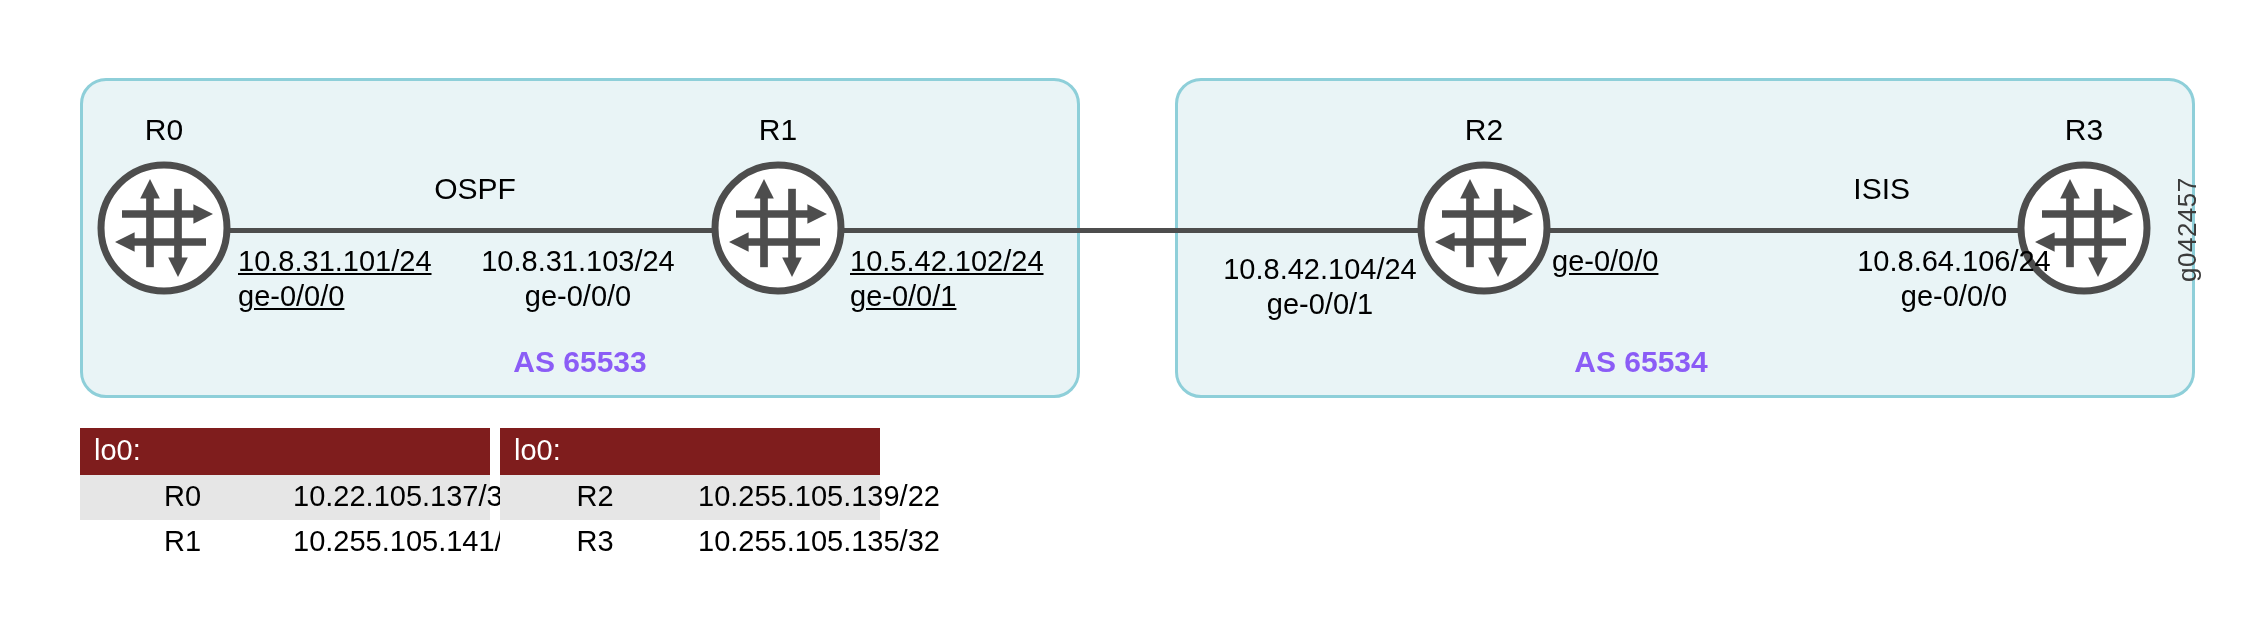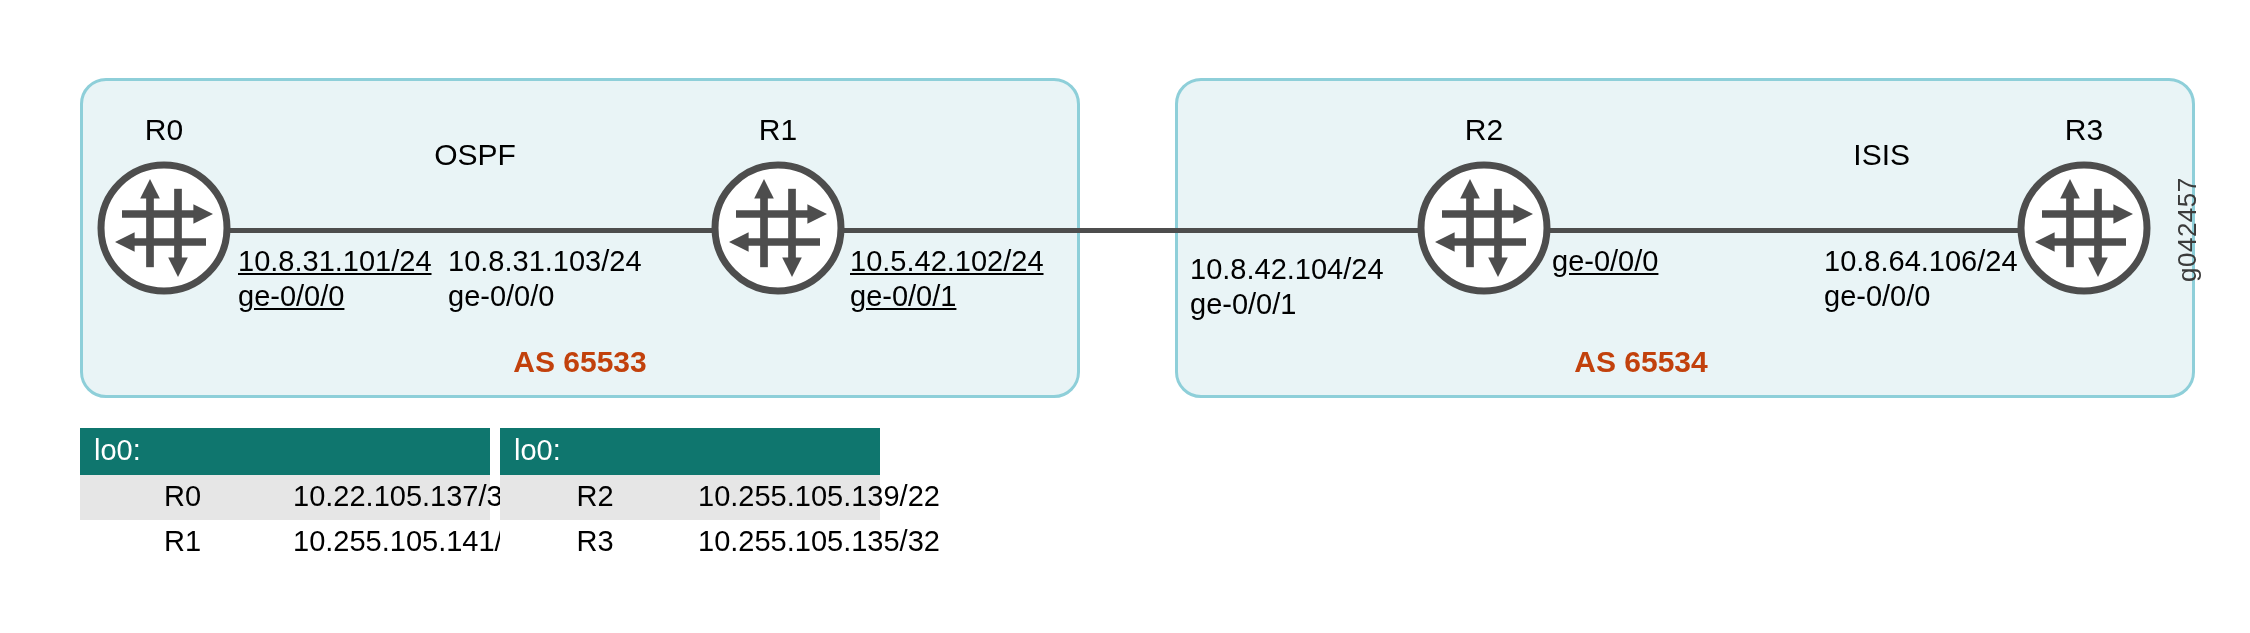--- a/index.html
+++ b/index.html
@@ -30,21 +30,21 @@
     border: 3px solid #8ecfd9;
     border-radius: 26px;
   }
   #as-box-left  { left: 80px;  top: 78px; width: 1000px; height: 320px; }
   #as-box-right { left: 1175px; top: 78px; width: 1020px; height: 320px; }
 
   .as-label {
     position: absolute;
     font-size: 30px;
     font-weight: bold;
-    color: #c2410c;
+    color: #8b5cf6;
     white-space: nowrap;
     text-align: center;
   }
   #as-label-left  { left: 80px;  top: 345px; width: 1000px; }
   #as-label-right { left: 1175px; top: 345px; width: 932px; }
 
   
   .link-line {
     position: absolute;
     height: 5px;
@@ -81,57 +81,58 @@
   #name-r2 { left: 1414px; top: 113px; }
   #name-r3 { left: 2014px; top: 113px; }
 
   
   .proto-label {
     position: absolute;
     font-size: 30px;
     color: #000000;
     text-align: center;
     white-space: nowrap;
+    margin-top: 34px;
   }
   #proto-ospf { left: 330px;  top: 138px; width: 290px; }
   #proto-isis { left: 1620px; top: 138px; width: 290px; text-align: right; }
 
   
   .iface {
     position: absolute;
     font-size: 29px;
     line-height: 1.22;
     color: #000000;
     white-space: nowrap;
   }
   .iface .ip   { display: block; }
   .iface .port { display: block; }
   .iface.align-left  { text-align: left; text-decoration: underline; }
-  .iface.align-right { text-align: left; }
+  .iface.align-right { text-align: center; }
 
   #iface-r0-right { left: 238px;  top: 244px; width: 260px; }
   #iface-r1-left  { left: 448px;  top: 244px; width: 260px; }
   #iface-r1-right { left: 850px;  top: 244px; width: 260px; }
   #iface-r2-left  { left: 1190px; top: 244px; width: 260px; margin-top: 8px; }
   #iface-r2-right { left: 1552px; top: 244px; width: 260px; }
   #iface-r3-left  { left: 1824px; top: 244px; width: 260px; }
 
   
   .lo-table {
     position: absolute;
     border-collapse: collapse;
     font-size: 29px;
     color: #000000;
     table-layout: fixed;
   }
   #lo-table-0 { left: 80px;  top: 428px; width: 410px; }
   #lo-table-1 { left: 500px; top: 428px; width: 380px; }
 
   .lo-table thead th {
-    background: #0f766e;
+    background: #7f1d1d;
     color: #ffffff;
     font-weight: normal;
     text-align: left;
     padding: 6px 0 8px 14px;
     font-size: 29px;
   }
   .lo-table tbody td {
     padding: 5px 8px 7px 8px;
     border: none;
   }

